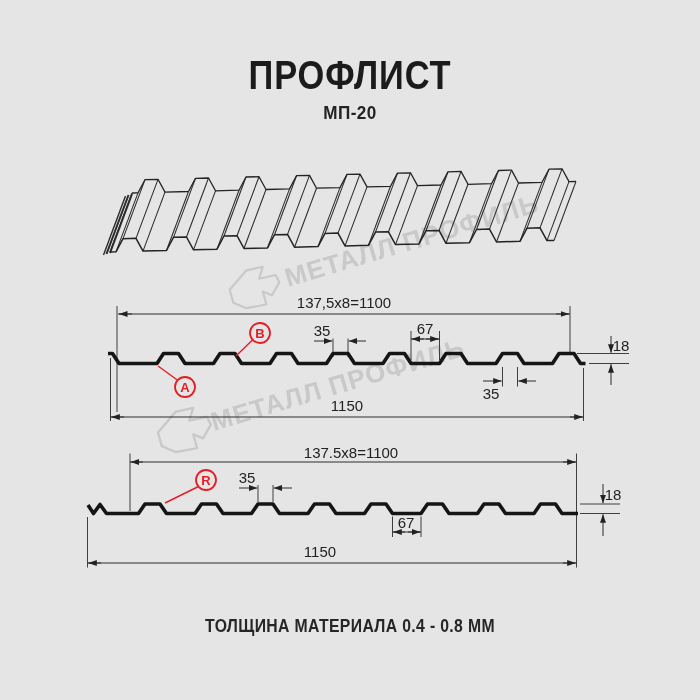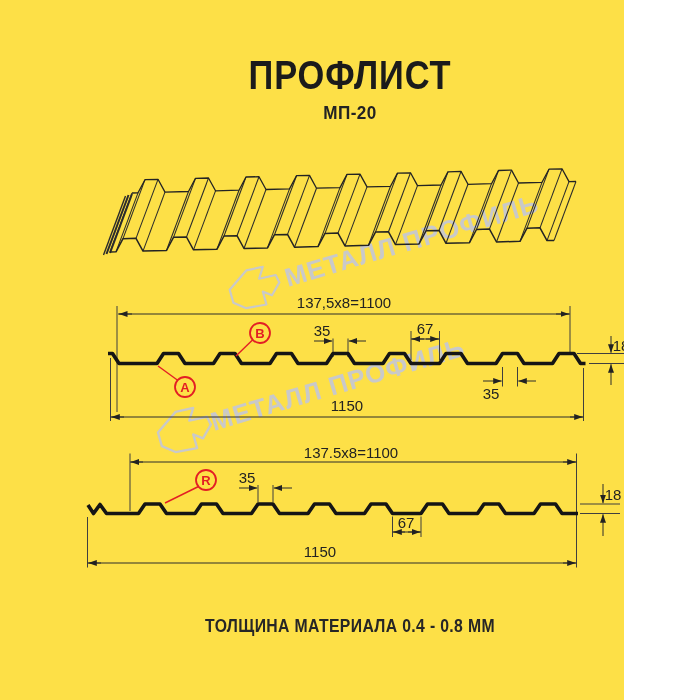--- a/index.html
+++ b/index.html
@@ -1,16 +1,16 @@
 <!DOCTYPE html>
 <html><head>
 <meta charset="utf-8">
 <style>
   html,body{margin:0;padding:0;background:#ffffff;}
-  #stage{position:relative;width:624px;height:700px;background:#fde047;overflow:hidden;
+  #stage{position:relative;width:700px;height:700px;background:#e5e5e5;overflow:hidden;
          font-family:"Liberation Sans", sans-serif;}
   .ttl{position:absolute;left:0;width:700px;text-align:center;color:#1b1b1b;}
   #title{top:52px;font-size:41px;font-weight:800;letter-spacing:1px;transform:scaleX(.84);}
   #subtitle{top:102px;font-size:19px;font-weight:600;letter-spacing:.5px;color:#232323;transform:scaleX(.9);}
   #footnote{top:616px;font-size:17.5px;font-weight:600;letter-spacing:.4px;color:#262626;transform:scaleX(.9);}
   svg text{font-family:"Liberation Sans", sans-serif;}
   .dimtxt{font-size:15px;fill:#222;}
   .callout-letter{font-size:13px;font-weight:700;fill:#e31e24;}
   .wmtxt{font-size:26px;font-weight:700;fill:#c9c9c9;letter-spacing:1px;}
 </style>

